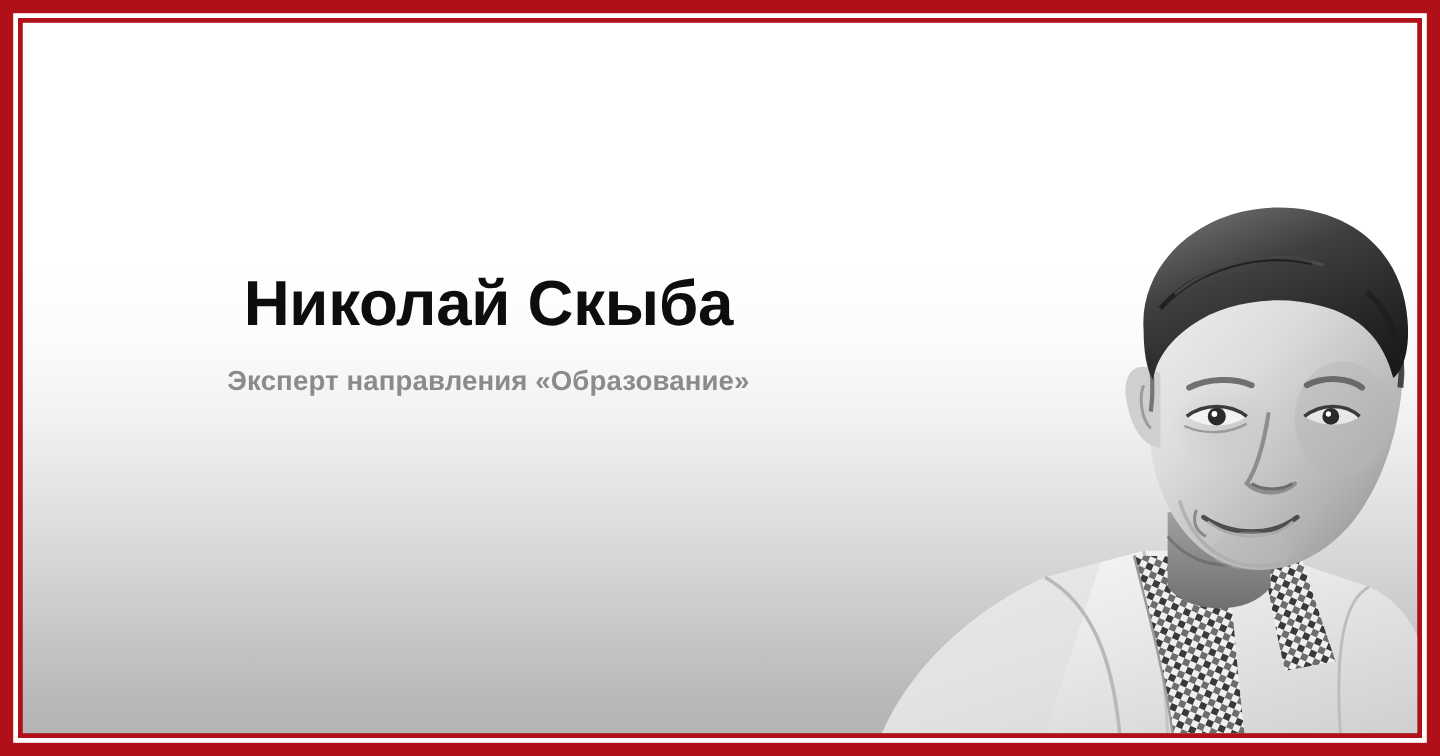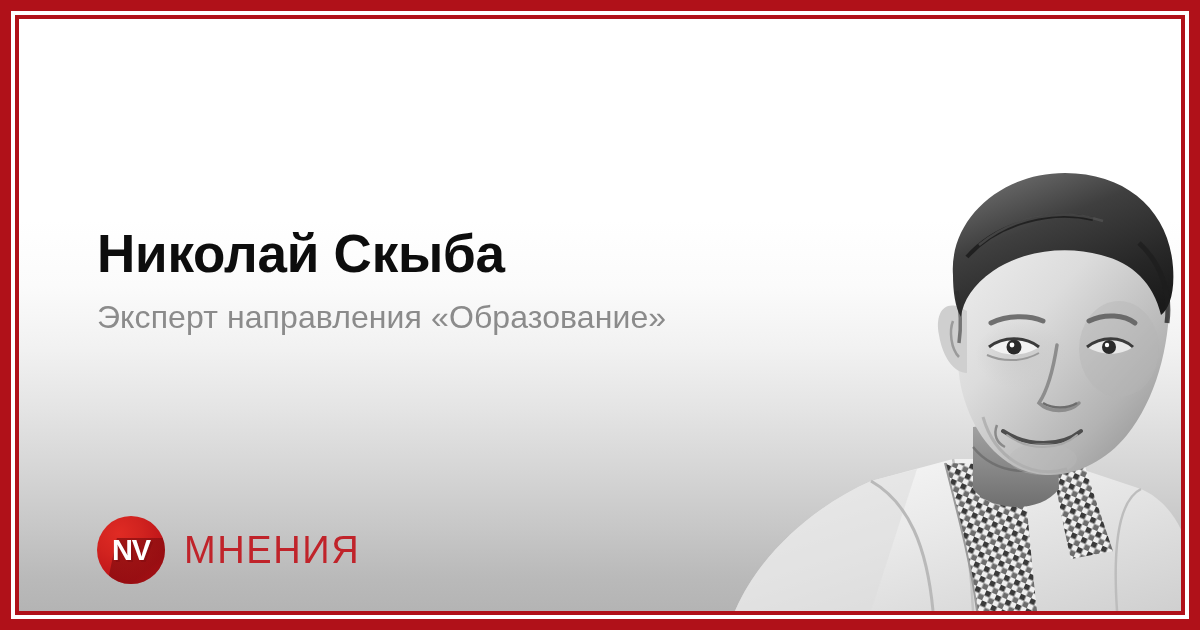--- a/index.html
+++ b/index.html
@@ -33,40 +33,41 @@
     background:linear-gradient(to bottom,
       #ffffff 0%,
       #ffffff 34%,
       #fbfbfb 45%,
       #f1f1f1 56%,
       #e4e4e4 66%,
       #d6d6d6 76%,
       #c7c7c7 86%,
       #bababa 94%,
       #b4b4b4 100%);
+    text-align:center;
   }
 
   
   .text-block{
     position:absolute;left:78px;top:204px;width:620px;
   }
   .person-name{
     margin:0;
     font-size:53px;
     line-height:62px;
     font-weight:bold;
     color:#0d0d0d;
     letter-spacing:-0.2px;
     white-space:nowrap;
   }
   .person-role{
     margin:14px 0 0 0;
-    font-size:32px;
+    font-size:23px;
     line-height:37px;
-    font-weight:normal;
+    font-weight:bold;
     color:#8b8b8b;
     letter-spacing:0.1px;
   }
   .person-role span{display:block;white-space:nowrap;}
 
   
   .brand{
     position:absolute;left:78px;top:497px;
     display:flex;align-items:center;gap:19px;
   }
@@ -215,22 +216,15 @@
       </svg>
     </div>
 
     <div class="text-block">
       <h1 class="person-name">Николай Скыба</h1>
       <p class="person-role">
         <span>Эксперт направления «Образование»</span>
       </p>
     </div>
 
-    <div class="brand">
-      <div class="brand-mark">
-        <div class="shadow"></div>
-        <div class="nv">NV</div>
-      </div>
-      <div class="brand-word">МНЕНИЯ</div>
-    </div>
 
   </div>
 </div>
 
 </body></html>

